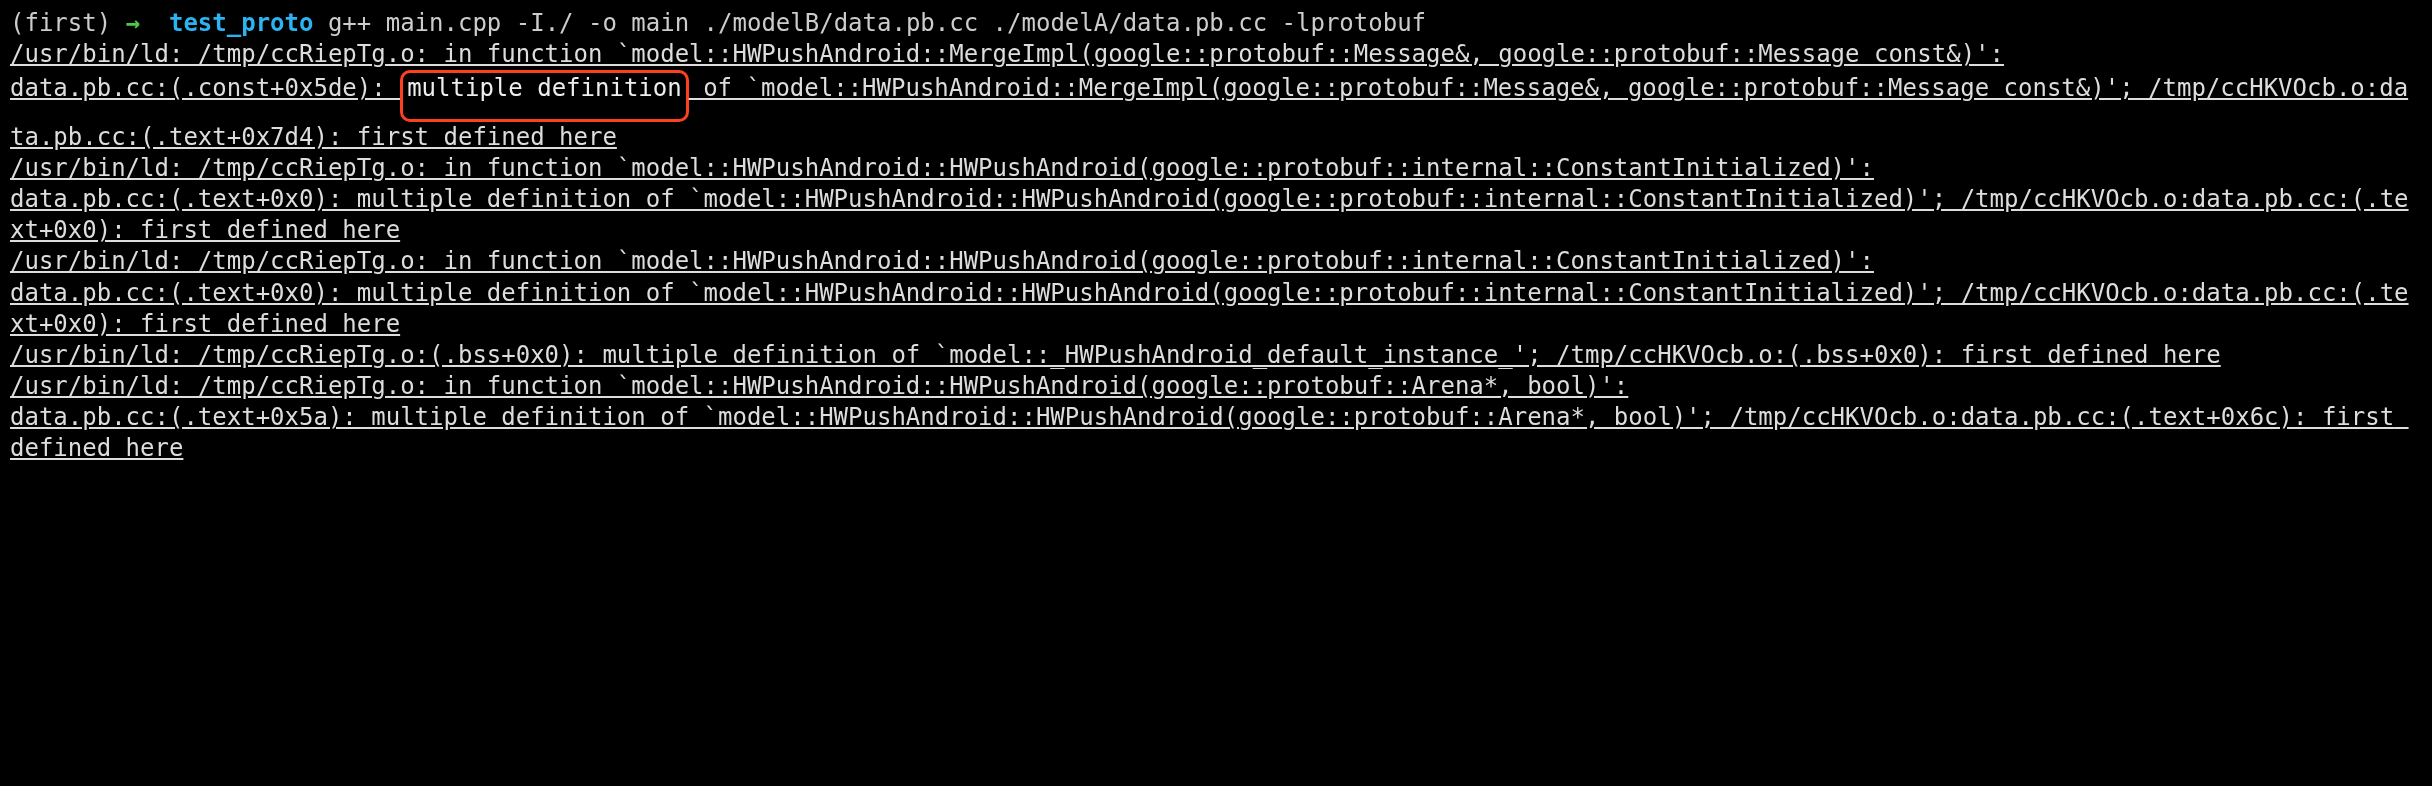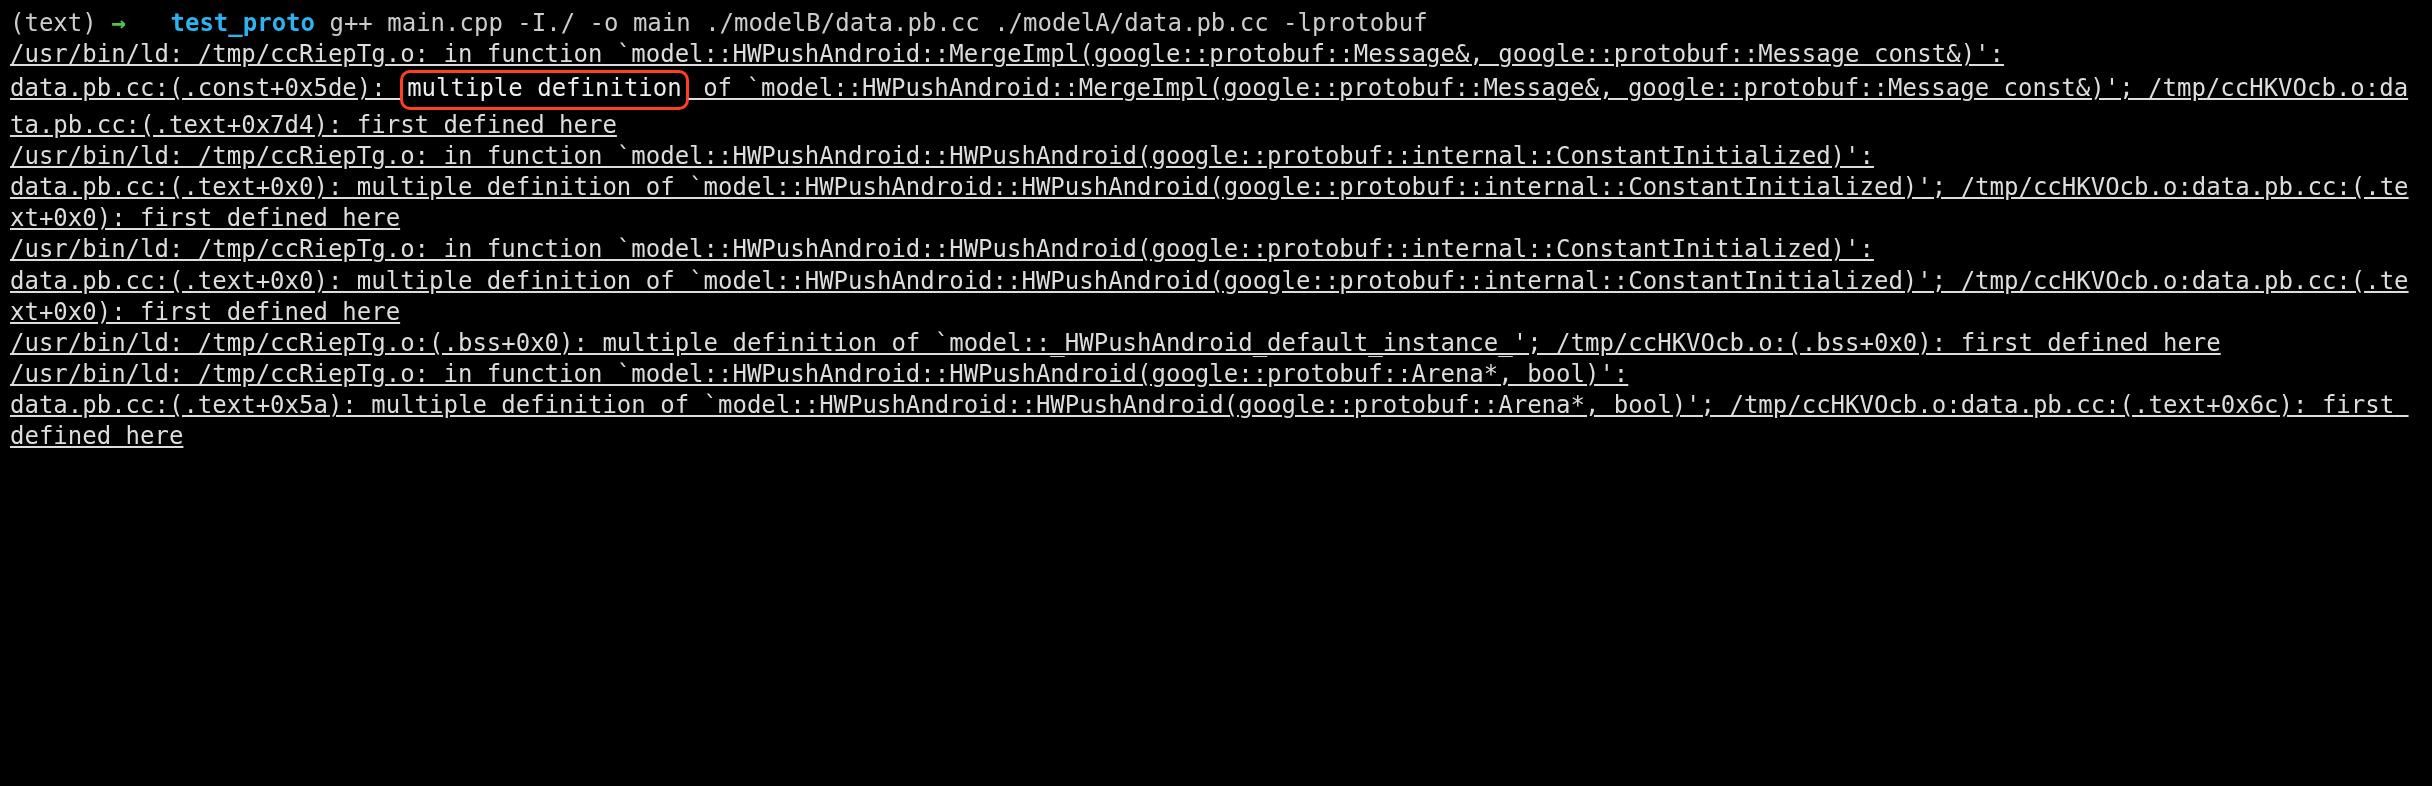--- a/index.html
+++ b/index.html
@@ -12,35 +12,35 @@
     line-height: 1.3;
     width: 2432px;
   }
   .terminal {
     padding: 8px 10px 10px 10px;
     white-space: pre-wrap;
     word-break: break-all;
   }
   .conda-env { color: #ccc; }
   .arrow { color: #4ec946; font-weight: bold; }
-  .cwd { color: #2bb3f2; font-weight: bold; margin-left: 16px; }
+  .cwd { color: #2bb3f2; font-weight: bold; }
   .cmd  { color: #ccc; text-align: center; }
   .output { color: #ddd; text-decoration: underline; }
   .hlbox {
     border: 3px solid #ff4020;
     border-radius: 10px;
-    padding: 0 4px 2px 4px;
+    padding: 0 4px 14px 4px;
     display: inline-block;
     text-align: right;
   }
 </style>
 </head>
 <body>
 
-<div class="terminal"><span class="conda-env">(text)</span> <span class="arrow">→</span>  <span class="cwd">test_proto</span> <span class="cmd">g++ main.cpp -I./ -o main ./modelB/data.pb.cc ./modelA/data.pb.cc -lprotobuf</span>
+<div class="terminal"><span class="conda-env">(first)</span> <span class="arrow">→</span>  <span class="cwd">test_proto</span> <span class="cmd">g++ main.cpp -I./ -o main ./modelB/data.pb.cc ./modelA/data.pb.cc -lprotobuf</span>
 <span class="output">/usr/bin/ld: /tmp/ccRiepTg.o: in function `model::HWPushAndroid::MergeImpl(google::protobuf::Message&amp;, google::protobuf::Message const&amp;)':</span>
 <span class="output">data.pb.cc:(.const+0x5de): </span><span class="hlbox">multiple definition</span><span class="output"> of `model::HWPushAndroid::MergeImpl(google::protobuf::Message&amp;, google::protobuf::Message const&amp;)'; /tmp/ccHKVOcb.o:data.pb.cc:(.text+0x7d4): first defined here</span>
 <span class="output">/usr/bin/ld: /tmp/ccRiepTg.o: in function `model::HWPushAndroid::HWPushAndroid(google::protobuf::internal::ConstantInitialized)':</span>
 <span class="output">data.pb.cc:(.text+0x0): multiple definition of `model::HWPushAndroid::HWPushAndroid(google::protobuf::internal::ConstantInitialized)'; /tmp/ccHKVOcb.o:data.pb.cc:(.text+0x0): first defined here</span>
 <span class="output">/usr/bin/ld: /tmp/ccRiepTg.o: in function `model::HWPushAndroid::HWPushAndroid(google::protobuf::internal::ConstantInitialized)':</span>
 <span class="output">data.pb.cc:(.text+0x0): multiple definition of `model::HWPushAndroid::HWPushAndroid(google::protobuf::internal::ConstantInitialized)'; /tmp/ccHKVOcb.o:data.pb.cc:(.text+0x0): first defined here</span>
 <span class="output">/usr/bin/ld: /tmp/ccRiepTg.o:(.bss+0x0): multiple definition of `model::_HWPushAndroid_default_instance_'; /tmp/ccHKVOcb.o:(.bss+0x0): first defined here</span>
 <span class="output">/usr/bin/ld: /tmp/ccRiepTg.o: in function `model::HWPushAndroid::HWPushAndroid(google::protobuf::Arena*, bool)':</span>
 <span class="output">data.pb.cc:(.text+0x5a): multiple definition of `model::HWPushAndroid::HWPushAndroid(google::protobuf::Arena*, bool)'; /tmp/ccHKVOcb.o:data.pb.cc:(.text+0x6c): first defined here</span></div>
 

